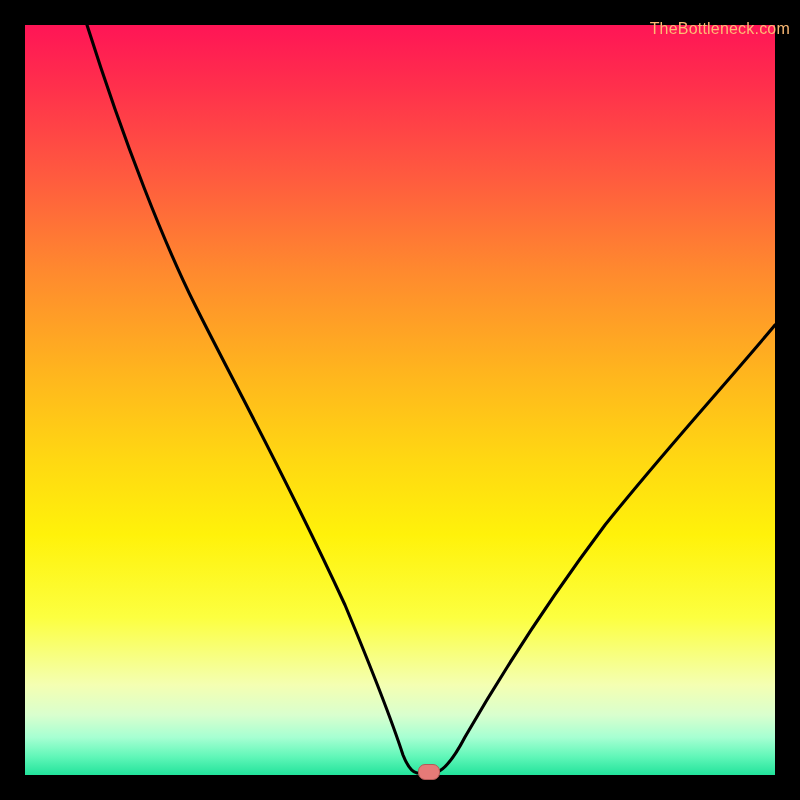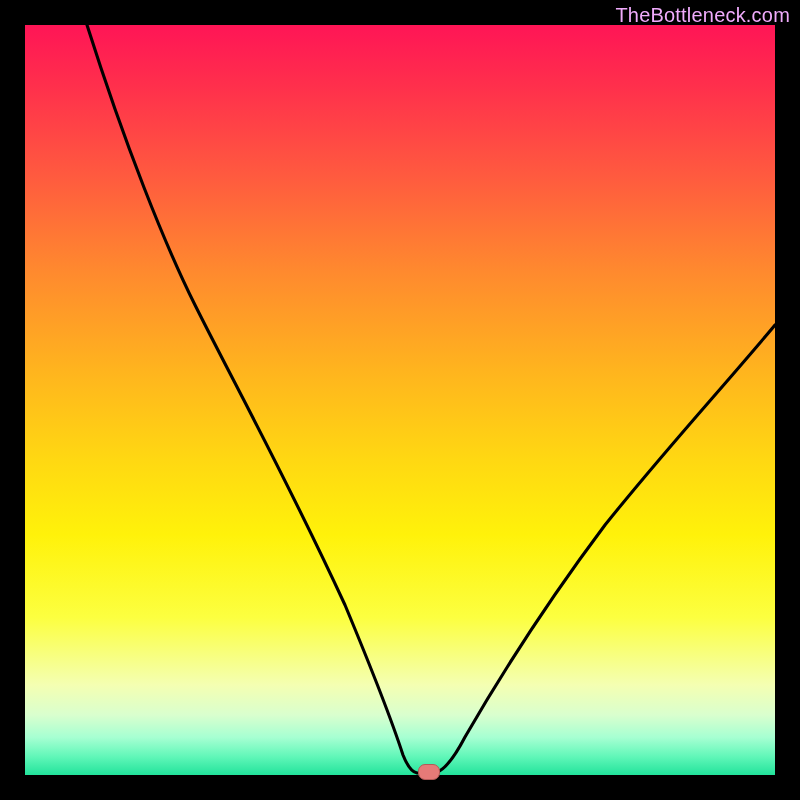--- a/index.html
+++ b/index.html
@@ -12,24 +12,24 @@
     font-family: Arial, Helvetica, sans-serif;
   }
   .frame {
     position: relative;
     width: 800px;
     height: 800px;
     background: #000;
   }
   .watermark {
     position: absolute;
-    top: 4px;
+    top: 20px;
     right: 10px;
-    color: #f0abfc;
-    font-size: 20px;
+    color: #fdba74;
+    font-size: 16px;
     letter-spacing: 0.2px;
     z-index: 10;
     user-select: none;
   }
   .plot-area {
     position: absolute;
     left: 25px;
     top: 25px;
     width: 750px;
     height: 750px;

